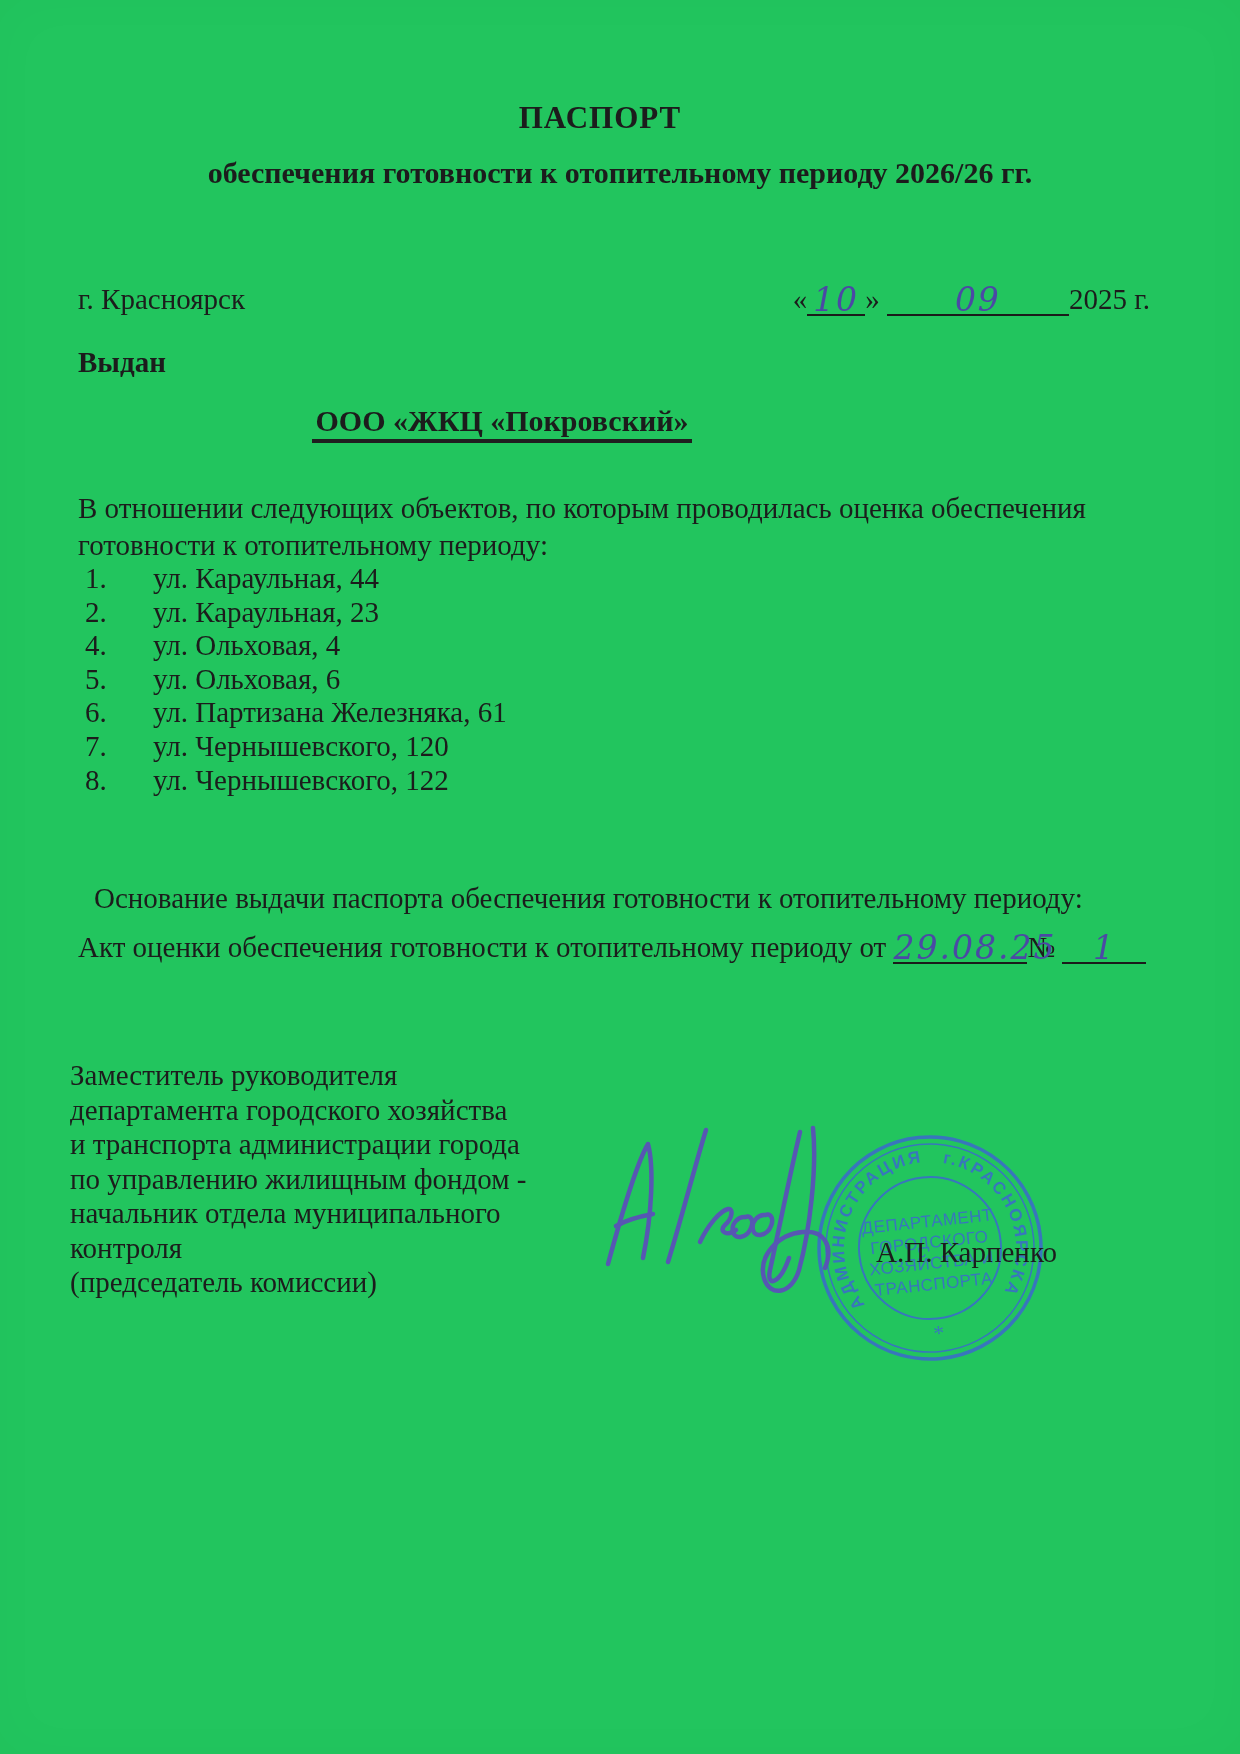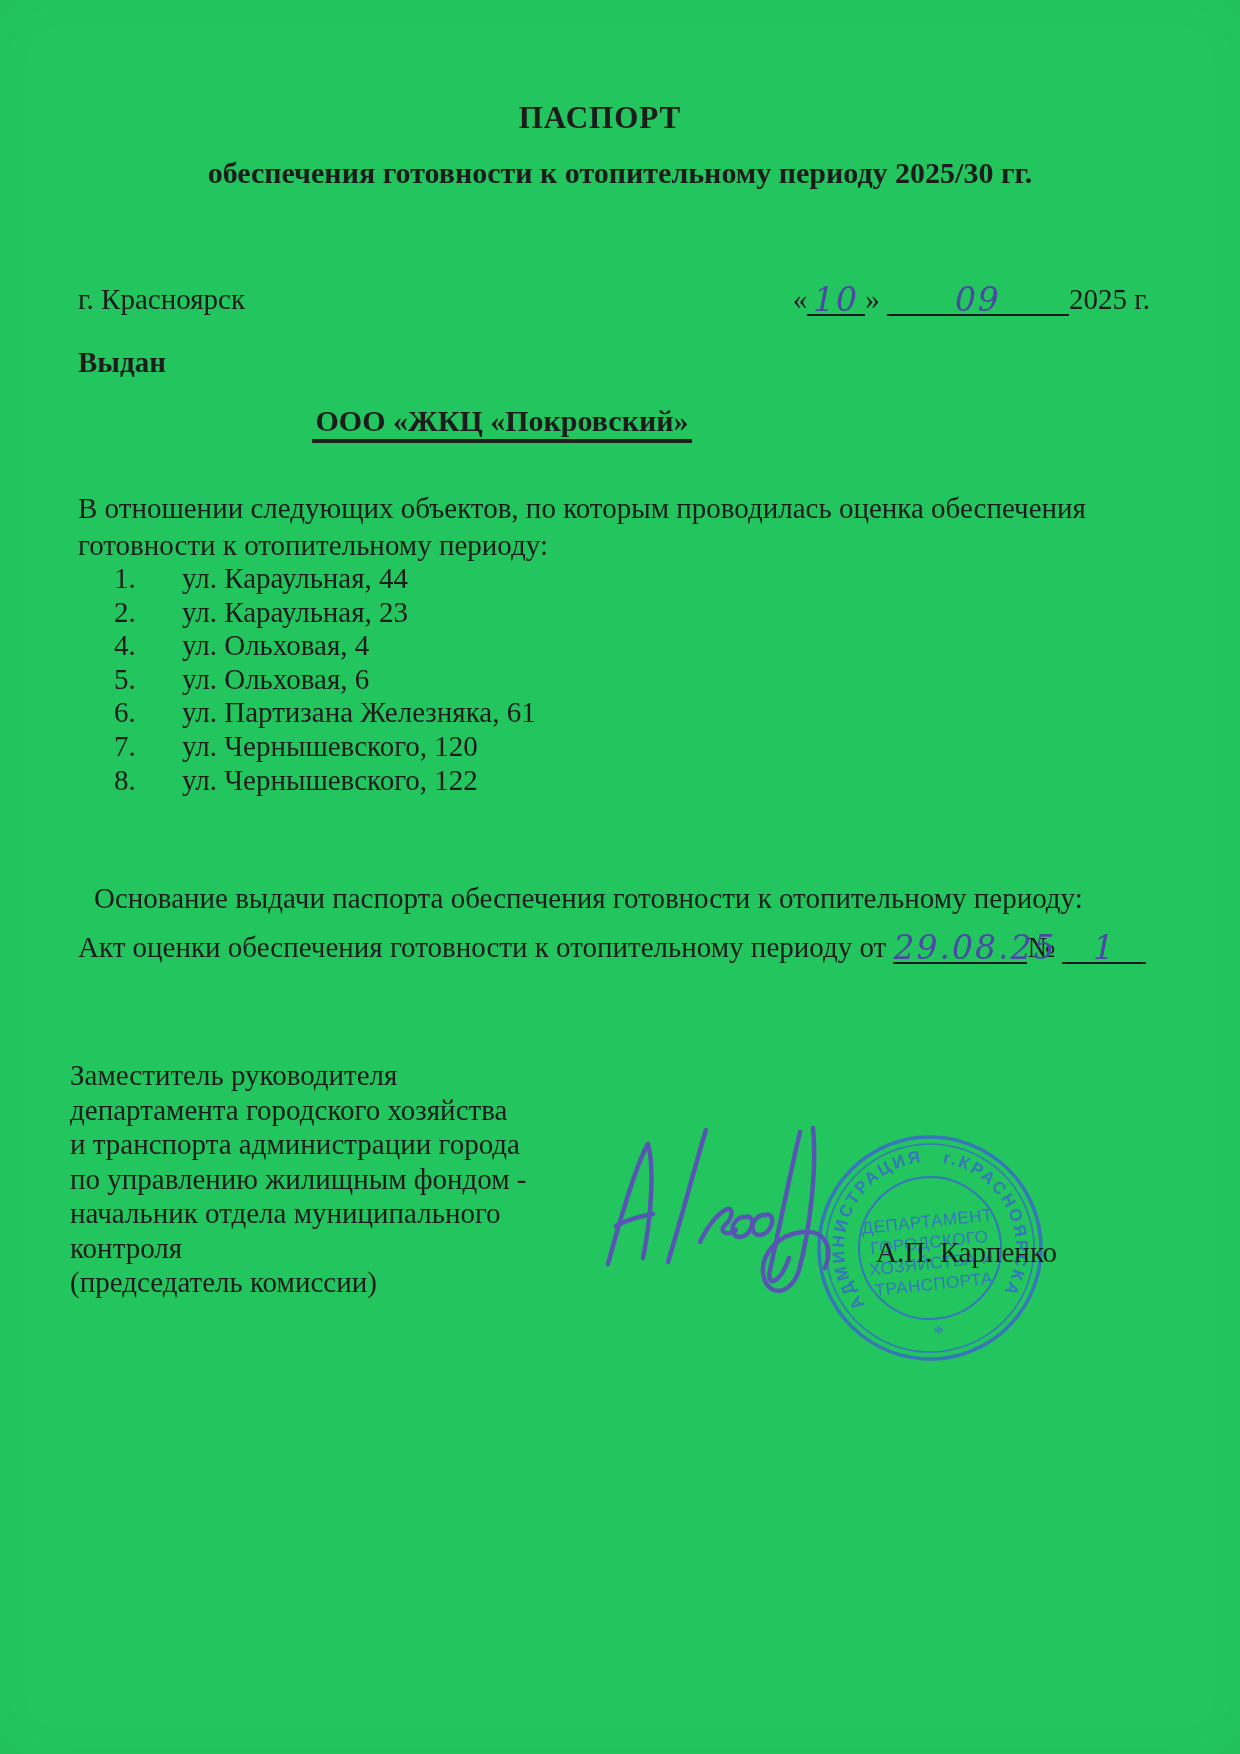--- a/index.html
+++ b/index.html
@@ -52,21 +52,21 @@
   }
   .company span{border-bottom:4px solid #1f1f1f;padding:0 3px 2px;}
   .intro{
     position:absolute;top:490px;left:78px;width:1082px;margin:0;
     font-size:29px;line-height:37px;
   }
   .obj-list{
     position:absolute;top:562px;left:85px;margin:0;
     font-size:29px;line-height:33.6px;
   }
-  .obj-row{white-space:nowrap;margin-left:29px;}
+  .obj-row{white-space:nowrap;}
   .obj-num{display:inline-block;width:68px;}
   .basis{
     position:absolute;top:866px;left:78px;width:1090px;margin:16px;
     font-size:29px;
   }
   .act-line{
     position:absolute;top:926px;left:78px;width:1095px;margin:0;
     font-size:29px;line-height:42px;
   }
   .signatory{
@@ -93,21 +93,21 @@
     font-size:17px;letter-spacing:0.5px;
   }
 </style>
 </head>
 <body>
 
 <div class="page">
 
   <h1 class="doc-title">ПАСПОРТ</h1>
 
-  <h2 class="doc-subtitle">обеспечения готовности к отопительному периоду 2025/30 гг.</h2>
+  <h2 class="doc-subtitle">обеспечения готовности к отопительному периоду 2026/26 гг.</h2>
 
   <div class="date-row">
     <span>г. Красноярск</span>
     <span class="date-right"><span>«</span><span class="slot slot-day"><span class="hw">10</span></span><span>»</span>
       <span class="slot slot-month"><span class="hw">09</span></span><span>2025 г.</span>
     </span>
   </div>
 
   <p class="issued">Выдан</p>
 

